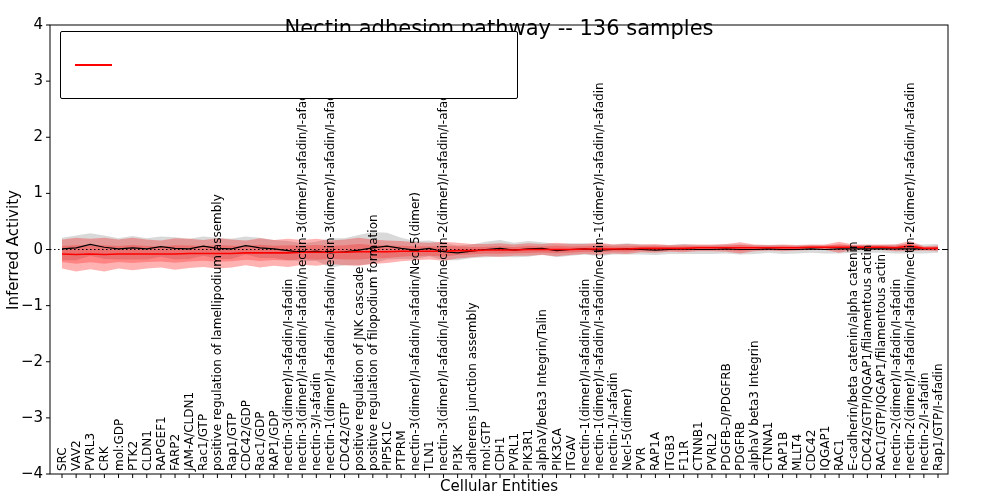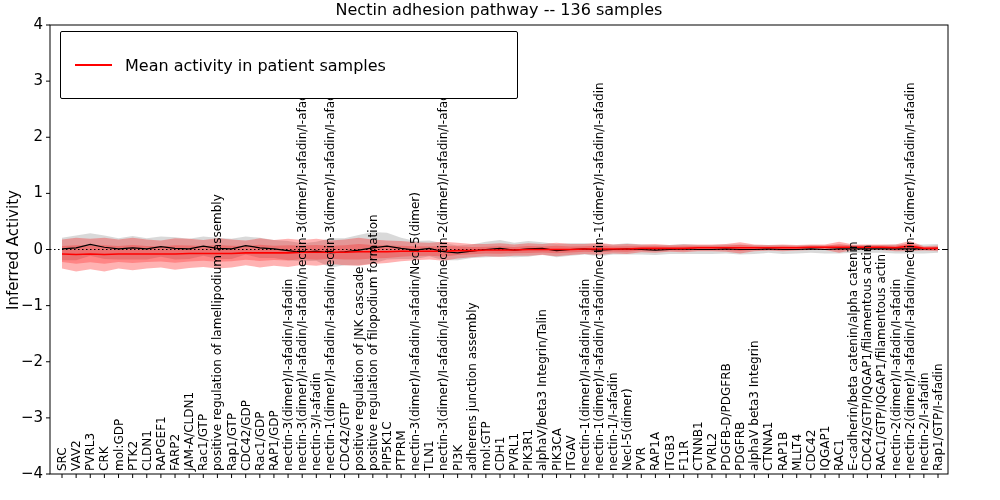--- a/index.html
+++ b/index.html
@@ -2,22 +2,22 @@
 <html><head>
 <meta charset="utf-8">
 <style>
   html,body{margin:0;padding:0;background:#fff;}
   #figure{
     position:relative;width:1000px;height:500px;background:#ffffff;
     font-family:"DejaVu Sans",sans-serif;color:#000;overflow:hidden;
   }
   #chart-svg{position:absolute;left:0;top:0;pointer-events:none;}
   .title{
-    position:absolute;left:499px;top:0;transform:translateX(-50%);
-    font-size:16px;white-space:nowrap;
+    position:absolute;left:499px;top:16px;transform:translateX(-50%);
+    font-size:21px;white-space:nowrap;
   }
   .ylabel{
     position:absolute;left:13px;top:250px;
     transform:translate(-50%,-50%) rotate(-90deg);
     font-size:15px;white-space:nowrap;
   }
   .xlabel{
     position:absolute;left:499px;top:477px;transform:translateX(-50%);
     font-size:15px;white-space:nowrap;
   }
@@ -38,20 +38,21 @@
   .legend-line{width:37px;height:0;border-top:2px solid #000;margin:0 13px 0 14px;flex:0 0 auto;}
   .legend-text{font-size:16px;white-space:nowrap;}
 </style>
 </head>
 <body>
 
 <div id="figure">
 
   <div class="title">Nectin adhesion pathway -- 136 samples</div>
   <div class="ylabel">Inferred Activity</div>
+  <div class="xlabel">Cellular Entities</div>
 
   <svg id="chart-svg" width="1000" height="500" viewBox="0 0 1000 500">
       <path d="M62,237.71375L76.12903225806451,235.46875L90.25806451612902,233.22375L104.38709677419355,235.46875L118.51612903225806,238.275L132.64516129032256,236.03L146.7741935483871,238.275L160.90322580645162,236.59125L175.03225806451613,237.1525L189.16129032258064,238.83625L203.29032258064515,236.59125L217.41935483870967,237.71375L231.5483870967742,238.83625L245.67741935483872,236.59125L259.80645161290323,237.71375L273.93548387096774,239.95875L288.06451612903226,241.08125L302.19354838709677,243.32625L316.3225806451613,241.6425L330.4516129032258,238.275L344.5806451612903,238.275L358.7096774193548,234.9075L372.83870967741933,232.10125L386.96774193548384,232.6625L401.0967741935484,237.71375L415.2258064516129,241.08125L429.35483870967744,240.52L443.48387096774195,243.32625L457.61290322580646,245.57125L471.741935483871,244.44875L485.8709677419355,241.6425L500,239.95875L514.1290322580645,242.765L528.258064516129,241.08125L542.3870967741935,242.20375L556.516129032258,243.8875L570.6451612903226,243.32625L584.7741935483871,243.32625L598.9032258064516,243.8875L613.0322580645161,244.44875L627.1612903225806,243.32625L641.2903225806451,244.44875L655.4193548387096,245.01L669.5483870967741,245.01L683.6774193548387,243.8875L697.8064516129032,245.01L711.9354838709677,245.01L726.0645161290322,244.44875L740.1935483870968,244.44875L754.3225806451613,245.01L768.4516129032259,245.01L782.5806451612904,245.01L796.7096774193549,245.57125L810.8387096774194,245.01L824.9677419354839,245.57125L839.0967741935484,244.44875L853.2258064516129,245.01L867.3548387096774,245.01L881.483870967742,245.01L895.6129032258065,244.44875L909.741935483871,244.44875L923.8709677419355,244.44875L938,243.8875L938,252.8675L923.8709677419355,253.42875L909.741935483871,253.42875L895.6129032258065,253.42875L881.483870967742,252.8675L867.3548387096774,252.8675L853.2258064516129,252.8675L839.0967741935484,253.42875L824.9677419354839,253.42875L810.8387096774194,252.8675L796.7096774193549,253.42875L782.5806451612904,253.99L768.4516129032259,252.8675L754.3225806451613,253.99L740.1935483870968,254.55125L726.0645161290322,253.42875L711.9354838709677,253.99L697.8064516129032,253.99L683.6774193548387,253.99L669.5483870967741,253.99L655.4193548387096,255.1125L641.2903225806451,254.55125L627.1612903225806,254.55125L613.0322580645161,254.55125L598.9032258064516,256.235L584.7741935483871,254.55125L570.6451612903226,255.67375L556.516129032258,257.3575L542.3870967741935,254.55125L528.258064516129,256.79625L514.1290322580645,257.3575L500,256.79625L485.8709677419355,257.3575L471.741935483871,257.91875L457.61290322580646,260.16375L443.48387096774195,260.16375L429.35483870967744,256.235L415.2258064516129,259.04125L401.0967741935484,259.04125L386.96774193548384,259.6025L372.83870967741933,263.53125L358.7096774193548,265.215L344.5806451612903,265.215L330.4516129032258,267.46L316.3225806451613,260.725L302.19354838709677,261.28625L288.06451612903226,260.16375L273.93548387096774,257.91875L259.80645161290323,257.91875L245.67741935483872,254.55125L231.5483870967742,259.04125L217.41935483870967,259.04125L203.29032258064515,255.67375L189.16129032258064,259.04125L175.03225806451613,259.6025L160.90322580645162,256.79625L146.7741935483871,259.6025L132.64516129032256,259.6025L118.51612903225806,259.6025L104.38709677419355,259.04125L90.25806451612902,255.67375L76.12903225806451,260.16375L62,260.16375Z" fill="rgba(120,120,120,0.28)"></path>
       <path d="M62,239.3975L76.12903225806451,237.71375L90.25806451612902,238.83625L104.38709677419355,237.71375L118.51612903225806,239.3975L132.64516129032256,237.71375L146.7741935483871,239.3975L160.90322580645162,240.52L175.03225806451613,238.275L189.16129032258064,238.83625L203.29032258064515,239.95875L217.41935483870967,238.275L231.5483870967742,239.3975L245.67741935483872,240.52L259.80645161290323,238.275L273.93548387096774,239.95875L288.06451612903226,238.83625L302.19354838709677,239.95875L316.3225806451613,238.83625L330.4516129032258,240.52L344.5806451612903,239.3975L358.7096774193548,237.71375L372.83870967741933,239.3975L386.96774193548384,240.52L401.0967741935484,241.08125L415.2258064516129,242.20375L429.35483870967744,242.765L443.48387096774195,241.6425L457.61290322580646,242.765L471.741935483871,243.8875L485.8709677419355,243.8875L500,243.32625L514.1290322580645,244.44875L528.258064516129,243.32625L542.3870967741935,243.8875L556.516129032258,242.765L570.6451612903226,243.8875L584.7741935483871,243.8875L598.9032258064516,242.765L613.0322580645161,244.44875L627.1612903225806,243.8875L641.2903225806451,244.44875L655.4193548387096,243.8875L669.5483870967741,245.01L683.6774193548387,244.44875L697.8064516129032,244.44875L711.9354838709677,244.44875L726.0645161290322,243.8875L740.1935483870968,242.20375L754.3225806451613,244.44875L768.4516129032259,245.01L782.5806451612904,244.44875L796.7096774193549,245.01L810.8387096774194,244.44875L824.9677419354839,244.44875L839.0967741935484,241.6425L853.2258064516129,244.44875L867.3548387096774,244.44875L881.483870967742,244.44875L895.6129032258065,244.44875L909.741935483871,241.08125L923.8709677419355,246.1325L938,245.57125L938,251.18375L923.8709677419355,250.6225L909.741935483871,251.18375L895.6129032258065,251.18375L881.483870967742,250.06125L867.3548387096774,250.06125L853.2258064516129,250.06125L839.0967741935484,252.8675L824.9677419354839,250.06125L810.8387096774194,250.06125L796.7096774193549,250.6225L782.5806451612904,251.18375L768.4516129032259,250.6225L754.3225806451613,251.18375L740.1935483870968,253.42875L726.0645161290322,251.745L711.9354838709677,251.18375L697.8064516129032,251.18375L683.6774193548387,252.30625L669.5483870967741,251.745L655.4193548387096,252.8675L641.2903225806451,252.30625L627.1612903225806,253.99L613.0322580645161,253.42875L598.9032258064516,255.1125L584.7741935483871,253.99L570.6451612903226,255.1125L556.516129032258,256.235L542.3870967741935,255.1125L528.258064516129,255.67375L514.1290322580645,255.67375L500,256.79625L485.8709677419355,256.235L471.741935483871,257.3575L457.61290322580646,258.48L443.48387096774195,260.725L429.35483870967744,259.6025L415.2258064516129,260.16375L401.0967741935484,261.28625L386.96774193548384,262.97L372.83870967741933,264.0925L358.7096774193548,265.77625L344.5806451612903,265.215L330.4516129032258,264.0925L316.3225806451613,265.77625L302.19354838709677,264.65375L288.06451612903226,266.89875L273.93548387096774,265.77625L259.80645161290323,267.46L245.67741935483872,265.215L231.5483870967742,267.46L217.41935483870967,268.5825L203.29032258064515,266.89875L189.16129032258064,268.02125L175.03225806451613,269.705L160.90322580645162,267.46L146.7741935483871,268.5825L132.64516129032256,270.26625L118.51612903225806,268.5825L104.38709677419355,271.38875L90.25806451612902,269.14375L76.12903225806451,271.38875L62,268.5825Z" fill="rgba(255,0,0,0.30)"></path>
       <path d="M62,245.964125L76.12903225806451,245.290625L90.25806451612902,245.6554375L104.38709677419355,245.290625L118.51612903225806,245.964125L132.64516129032256,245.0380625L146.7741935483871,245.964125L160.90322580645162,246.5815L175.03225806451613,245.34675L189.16129032258064,245.402875L203.29032258064515,246.02025L217.41935483870967,245.0941875L231.5483870967742,245.7115625L245.67741935483872,246.076375L259.80645161290323,244.841625L273.93548387096774,245.7676875L288.06451612903226,245.1503125L302.19354838709677,245.515125L316.3225806451613,244.89775L330.4516129032258,245.8238125L344.5806451612903,245.2064375L358.7096774193548,244.0278125L372.83870967741933,244.953875L386.96774193548384,245.57125L401.0967741935484,245.627375L415.2258064516129,246.24475L429.35483870967744,246.5534375L443.48387096774195,245.9360625L457.61290322580646,246.300875L471.741935483871,246.91825L485.8709677419355,246.6656875L500,246.357L514.1290322580645,246.974375L528.258064516129,246.1044375L542.3870967741935,246.413125L556.516129032258,245.79575L570.6451612903226,246.413125L584.7741935483871,246.1605625L598.9032258064516,245.5431875L613.0322580645161,246.46925L627.1612903225806,246.1605625L641.2903225806451,246.2166875L655.4193548387096,245.908L669.5483870967741,246.525375L683.6774193548387,246.2166875L697.8064516129032,245.964125L711.9354838709677,245.964125L726.0645161290322,245.6554375L740.1935483870968,244.729375L754.3225806451613,245.964125L768.4516129032259,246.2728125L782.5806451612904,245.964125L796.7096774193549,246.2728125L810.8387096774194,245.7115625L824.9677419354839,245.7115625L839.0967741935484,244.168125L853.2258064516129,245.7115625L867.3548387096774,245.7115625L881.483870967742,245.7115625L895.6129032258065,245.964125L909.741935483871,243.3543125L923.8709677419355,247.14275L938,246.8340625L938,249.9209375L923.8709677419355,249.61225L909.741935483871,248.9106875L895.6129032258065,249.668375L881.483870967742,248.7984375L867.3548387096774,248.7984375L853.2258064516129,248.7984375L839.0967741935484,250.341875L824.9677419354839,248.7984375L810.8387096774194,248.7984375L796.7096774193549,249.3596875L782.5806451612904,249.668375L768.4516129032259,249.3596875L754.3225806451613,249.668375L740.1935483870968,250.903125L726.0645161290322,249.9770625L711.9354838709677,249.668375L697.8064516129032,249.668375L683.6774193548387,250.5383125L669.5483870967741,250.229625L655.4193548387096,250.847L641.2903225806451,250.5383125L627.1612903225806,251.7169375L613.0322580645161,251.40825L598.9032258064516,252.3343125L584.7741935483871,251.7169375L570.6451612903226,252.586875L556.516129032258,253.20425L542.3870967741935,252.586875L528.258064516129,252.8955625L514.1290322580645,253.148125L500,253.7655L485.8709677419355,253.4568125L471.741935483871,254.32675L457.61290322580646,254.944125L443.48387096774195,256.4314375L429.35483870967744,255.8140625L415.2258064516129,256.12275L401.0967741935484,256.740125L386.96774193548384,257.91875L372.83870967741933,258.536125L358.7096774193548,259.4621875L344.5806451612903,259.4060625L330.4516129032258,258.7886875L316.3225806451613,259.71475L302.19354838709677,259.097375L288.06451612903226,260.5846875L273.93548387096774,259.9673125L259.80645161290323,260.893375L245.67741935483872,259.658625L231.5483870967742,261.1459375L217.41935483870967,261.7633125L203.29032258064515,260.83725L189.16129032258064,261.454625L175.03225806451613,262.63325L160.90322580645162,261.3985L146.7741935483871,262.015875L132.64516129032256,262.9419375L118.51612903225806,262.015875L104.38709677419355,263.811875L90.25806451612902,262.3245625L76.12903225806451,263.811875L62,262.015875Z" fill="rgba(255,0,0,0.25)"></path>
       <line x1="50" y1="249.5" x2="948" y2="249.5" stroke="#000000" stroke-width="1" stroke-dasharray="1.5 2.5"></line>
       <polyline points="62,248.93875 76.12903225806451,247.81625 90.25806451612902,244.44875 104.38709677419355,247.255 118.51612903225806,248.93875 132.64516129032256,247.81625 146.7741935483871,248.93875 160.90322580645162,246.69375 175.03225806451613,248.3775 189.16129032258064,248.93875 203.29032258064515,246.1325 217.41935483870967,248.3775 231.5483870967742,248.93875 245.67741935483872,245.57125 259.80645161290323,247.81625 273.93548387096774,248.93875 288.06451612903226,250.6225 302.19354838709677,252.30625 316.3225806451613,251.18375 330.4516129032258,252.8675 344.5806451612903,251.745 358.7096774193548,250.06125 372.83870967741933,247.81625 386.96774193548384,246.1325 401.0967741935484,248.3775 415.2258064516129,250.06125 429.35483870967744,248.3775 443.48387096774195,251.745 457.61290322580646,252.8675 471.741935483871,251.18375 485.8709677419355,249.5 500,248.3775 514.1290322580645,250.06125 528.258064516129,248.93875 542.3870967741935,248.3775 556.516129032258,250.6225 570.6451612903226,249.5 584.7741935483871,248.93875 598.9032258064516,250.06125 613.0322580645161,249.5 627.1612903225806,248.93875 641.2903225806451,249.5 655.4193548387096,250.06125 669.5483870967741,249.5 683.6774193548387,248.93875 697.8064516129032,249.5 711.9354838709677,249.5 726.0645161290322,248.93875 740.1935483870968,249.5 754.3225806451613,249.5 768.4516129032259,248.93875 782.5806451612904,249.5 796.7096774193549,249.5 810.8387096774194,248.93875 824.9677419354839,249.5 839.0967741935484,248.93875 853.2258064516129,248.93875 867.3548387096774,248.93875 881.483870967742,248.93875 895.6129032258065,248.93875 909.741935483871,248.93875 923.8709677419355,248.93875 938,248.3775" fill="none" stroke="#000000" stroke-width="1.2"></polyline>
       <polyline points="62,253.99 76.12903225806451,254.55125 90.25806451612902,253.99 104.38709677419355,254.55125 118.51612903225806,253.99 132.64516129032256,253.99 146.7741935483871,253.99 160.90322580645162,253.99 175.03225806451613,253.99 189.16129032258064,253.42875 203.29032258064515,253.42875 217.41935483870967,253.42875 231.5483870967742,253.42875 245.67741935483872,252.8675 259.80645161290323,252.8675 273.93548387096774,252.8675 288.06451612903226,252.8675 302.19354838709677,252.30625 316.3225806451613,252.30625 330.4516129032258,252.30625 344.5806451612903,252.30625 358.7096774193548,251.745 372.83870967741933,251.745 386.96774193548384,251.745 401.0967741935484,251.18375 415.2258064516129,251.18375 429.35483870967744,251.18375 443.48387096774195,251.18375 457.61290322580646,250.6225 471.741935483871,250.6225 485.8709677419355,250.06125 500,250.06125 514.1290322580645,250.06125 528.258064516129,249.5 542.3870967741935,249.5 556.516129032258,249.5 570.6451612903226,249.5 584.7741935483871,248.93875 598.9032258064516,248.93875 613.0322580645161,248.93875 627.1612903225806,248.93875 641.2903225806451,248.3775 655.4193548387096,248.3775 669.5483870967741,248.3775 683.6774193548387,248.3775 697.8064516129032,247.81625 711.9354838709677,247.81625 726.0645161290322,247.81625 740.1935483870968,247.81625 754.3225806451613,247.81625 768.4516129032259,247.81625 782.5806451612904,247.81625 796.7096774193549,247.81625 810.8387096774194,247.255 824.9677419354839,247.255 839.0967741935484,247.255 853.2258064516129,247.255 867.3548387096774,247.255 881.483870967742,247.255 895.6129032258065,247.81625 909.741935483871,246.1325 923.8709677419355,248.3775 938,248.3775" fill="none" stroke="#ff0000" stroke-width="1.6"></polyline>
       <line x1="46" y1="25" x2="50" y2="25" stroke="#000" stroke-width="1"></line>
       <line x1="46" y1="81.125" x2="50" y2="81.125" stroke="#000" stroke-width="1"></line>
@@ -202,17 +203,16 @@
       <div class="catlabel" style="left: 875.484px; top: 471px;">RAC1/GTP/IQGAP1/filamentous actin</div>
       <div class="catlabel" style="left: 889.613px; top: 471px;">nectin-2(dimer)/I-afadin/I-afadin</div>
       <div class="catlabel" style="left: 903.742px; top: 471px;">nectin-2(dimer)/I-afadin/I-afadin/nectin-2(dimer)/I-afadin/I-afadin</div>
       <div class="catlabel" style="left: 917.871px; top: 471px;">nectin-2/I-afadin</div>
       <div class="catlabel" style="left: 932px; top: 471px;">Rap1/GTP/I-afadin</div>
     </div>
 
   <div id="legend">
     <div class="legend-row">
       <span class="legend-line" id="legend-line-1" style="border-top-color: rgb(255, 0, 0);"></span>
-      <span class="legend-text">Mean activity in patient samples</span>
     </div>
   </div>
 
 </div>
 
 </body></html>

